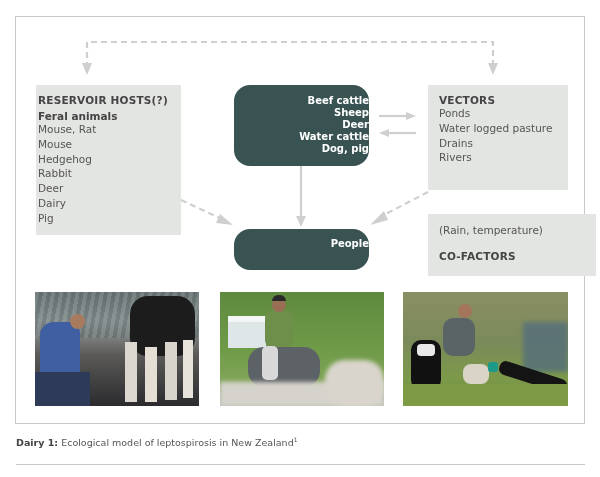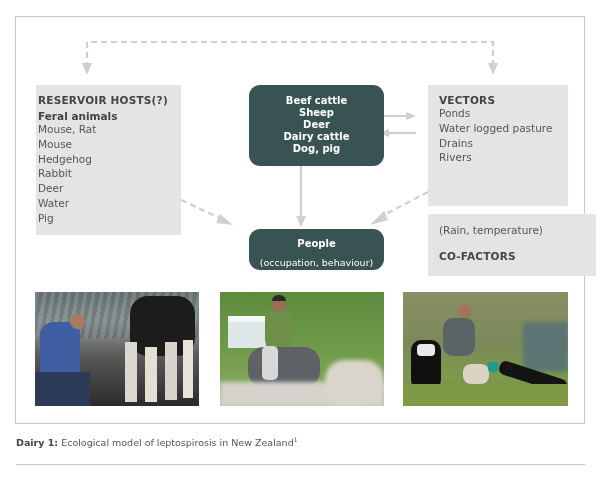--- a/index.html
+++ b/index.html
@@ -1,22 +1,22 @@
 <!DOCTYPE html>
 <html><head>
 <meta charset="utf-8">
 <style>
   html, body { margin: 0; padding: 0; background: #ffffff; }
   body { width: 600px; height: 477px; position: relative; overflow: hidden;
          font-family: "DejaVu Sans", sans-serif; color: #444; }
   .frame { position: absolute; left: 15px; top: 16px; width: 570px; height: 408px;
            border: 1px solid #c8c8c8; box-sizing: border-box; background: #fff; }
   .gbox { position: absolute; background: #e3e5e2; box-sizing: border-box; }
-  .dbox { position: absolute; background: #385352; border-radius: 11px; color: #fff;
-          text-align: center; box-sizing: border-box; margin-left: 15px; }
+  .dbox { position: absolute; background: #385352; border-radius: 16px; color: #fff;
+          text-align: right; box-sizing: border-box; }
   .gbox .title { font-size: 10.5px; font-weight: bold; color: #444; letter-spacing: 0.2px; }
   .gbox .sub { font-size: 10.5px; font-weight: bold; color: #444; margin-top: 4px; }
   .gbox .item { font-size: 10.5px; color: #555; line-height: 14.8px; }
   .dbox .line { font-size: 10px; font-weight: bold; line-height: 12px; }
   svg.arrows { position: absolute; left: 0; top: 0; }
   .photo { position: absolute; overflow: hidden; }
   .caption { position: absolute; left: 16px; top: 436px; font-size: 9.5px; color: #555; }
   .caption b { color: #444; }
   .caption sup { font-size: 6px; vertical-align: super; }
   .rule { position: absolute; left: 16px; top: 464px; width: 569px; height: 1px; background: #c8c8c8; }
@@ -63,48 +63,47 @@
 </svg>
 
 <div class="gbox" style="left:36px; top:85px; width:145px; height:150px; padding:9px 0 0 2px;">
   <div class="title">RESERVOIR HOSTS(?)</div>
   <div class="sub">Feral animals</div>
   <div class="item">Mouse, Rat</div>
   <div class="item">Mouse</div>
   <div class="item">Hedgehog</div>
   <div class="item">Rabbit</div>
   <div class="item">Deer</div>
-  <div class="item">Water</div>
+  <div class="item">Dairy</div>
   <div class="item">Pig</div>
 </div>
 
 <div class="dbox" style="left:234px; top:85px; width:135px; height:81px; padding-top:10px;">
   <div class="line">Beef cattle</div>
   <div class="line">Sheep</div>
   <div class="line">Deer</div>
-  <div class="line">Dairy cattle</div>
+  <div class="line">Water cattle</div>
   <div class="line">Dog, pig</div>
 </div>
 
-<div class="gbox" style="left:428px; top:85px; width:140px; height:121px; padding:9px 0 0 11px;">
+<div class="gbox" style="left:428px; top:85px; width:140px; height:105px; padding:9px 0 0 11px;">
   <div class="title">VECTORS</div>
   <div class="item">Ponds</div>
   <div class="item">Water logged pasture</div>
   <div class="item">Drains</div>
   <div class="item">Rivers</div>
 </div>
 
 <div class="gbox" style="left:428px; top:214px; width:168px; height:62px; padding:9px 0 0 11px;">
   <div class="item">(Rain, temperature)</div>
   <div class="title" style="margin-top:12px;">CO-FACTORS</div>
 </div>
 
 <div class="dbox" style="left:234px; top:229px; width:135px; height:41px; padding-top:9px;">
   <div class="line">People</div>
-  <div style="font-size:9.5px; margin-top:7px;">(occupation, behaviour)</div>
 </div>
 
 <div class="photo" style="left:35px; top:292px; width:164px; height:114px; background:linear-gradient(180deg,#6a7474 0%,#9aa3a3 25%,#5b5a58 55%,#2b2b2e 100%);">
   <div style="position:absolute;left:0;top:0;width:100%;height:40%;background:repeating-linear-gradient(100deg,#7f8a8b 0 4px,#5d6667 4px 8px);opacity:.55;"></div>
   <div style="position:absolute;left:5px;top:30px;width:40px;height:55px;background:#3f5fa2;border-radius:14px 10px 4px 4px;"></div>
   <div style="position:absolute;left:35px;top:22px;width:15px;height:15px;background:#a87a5e;border-radius:50%;"></div>
   <div style="position:absolute;left:0;top:80px;width:55px;height:34px;background:#2d3a58;"></div>
   <div style="position:absolute;left:95px;top:4px;width:65px;height:60px;background:#1c1c1c;border-radius:18px;"></div>
   <div style="position:absolute;left:90px;top:50px;width:12px;height:60px;background:#dcd7cf;"></div>
   <div style="position:absolute;left:110px;top:55px;width:12px;height:55px;background:#e4ded4;"></div>

